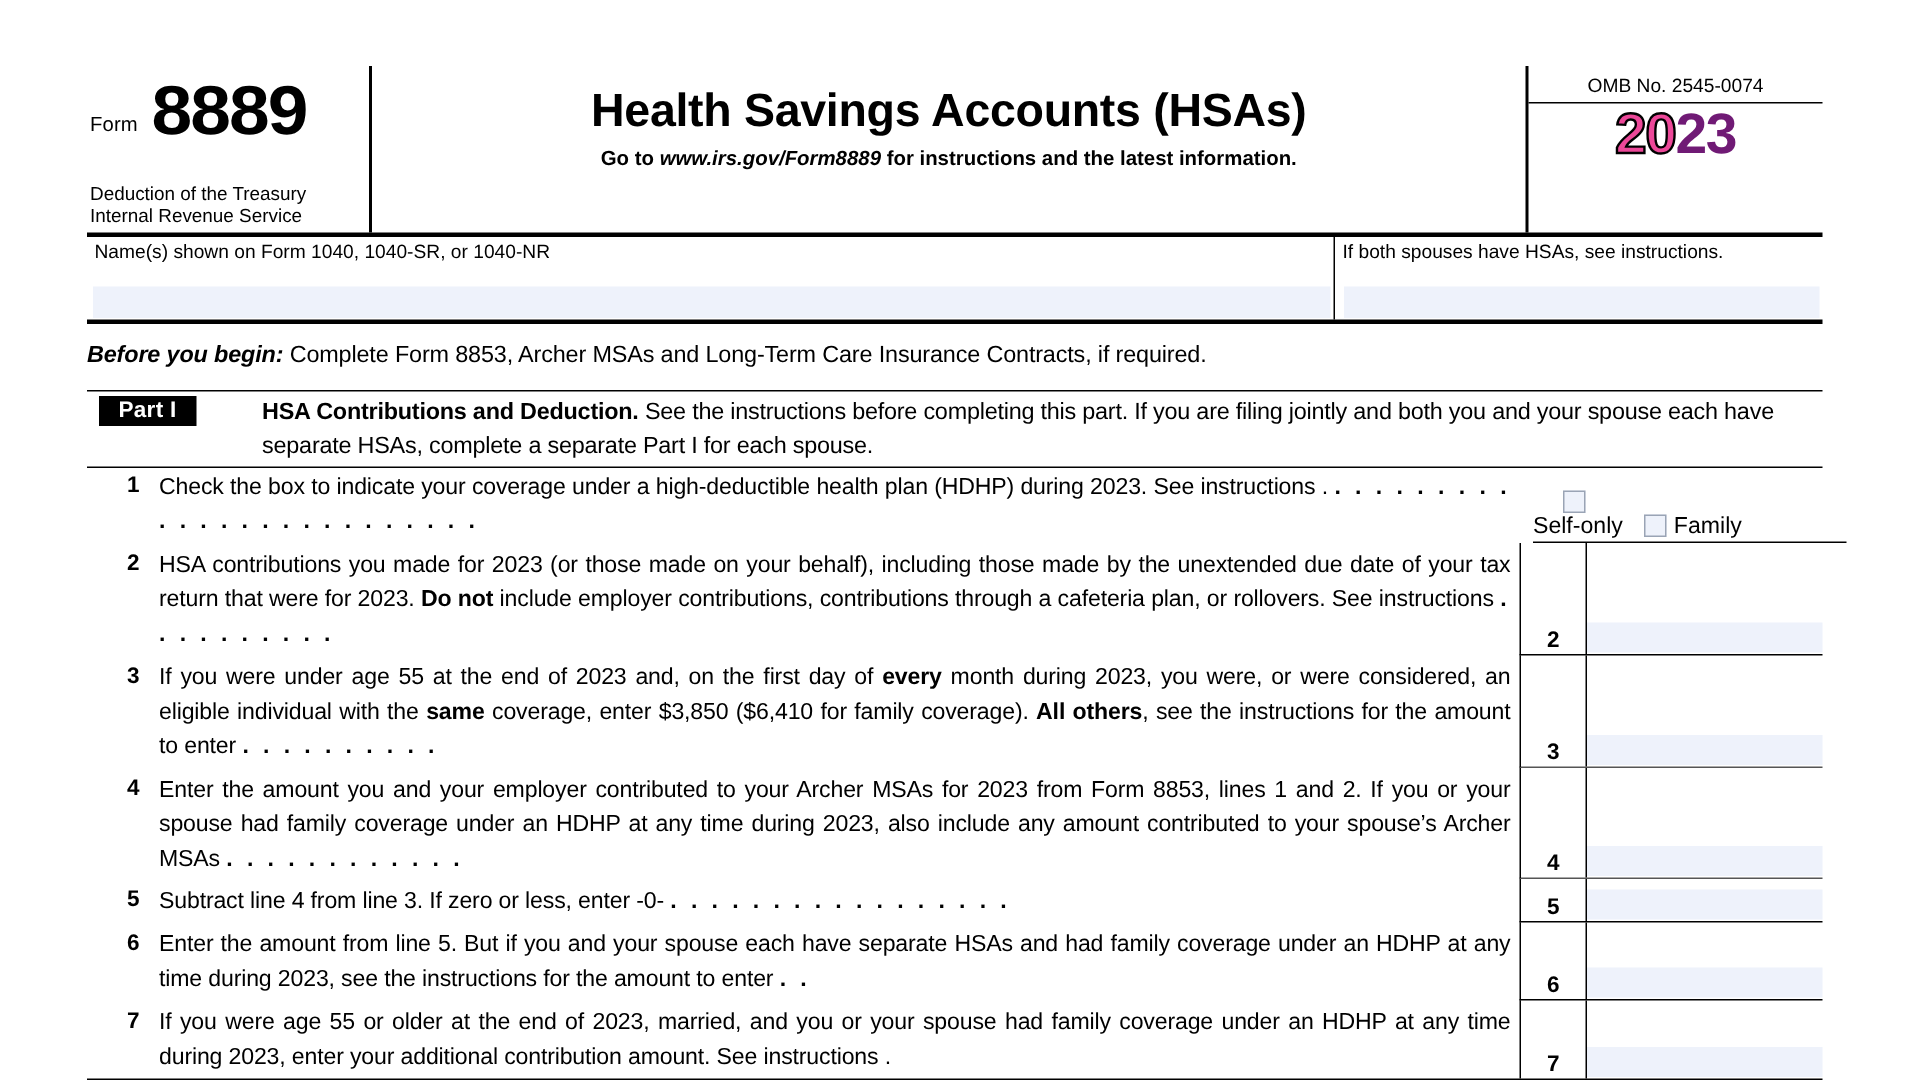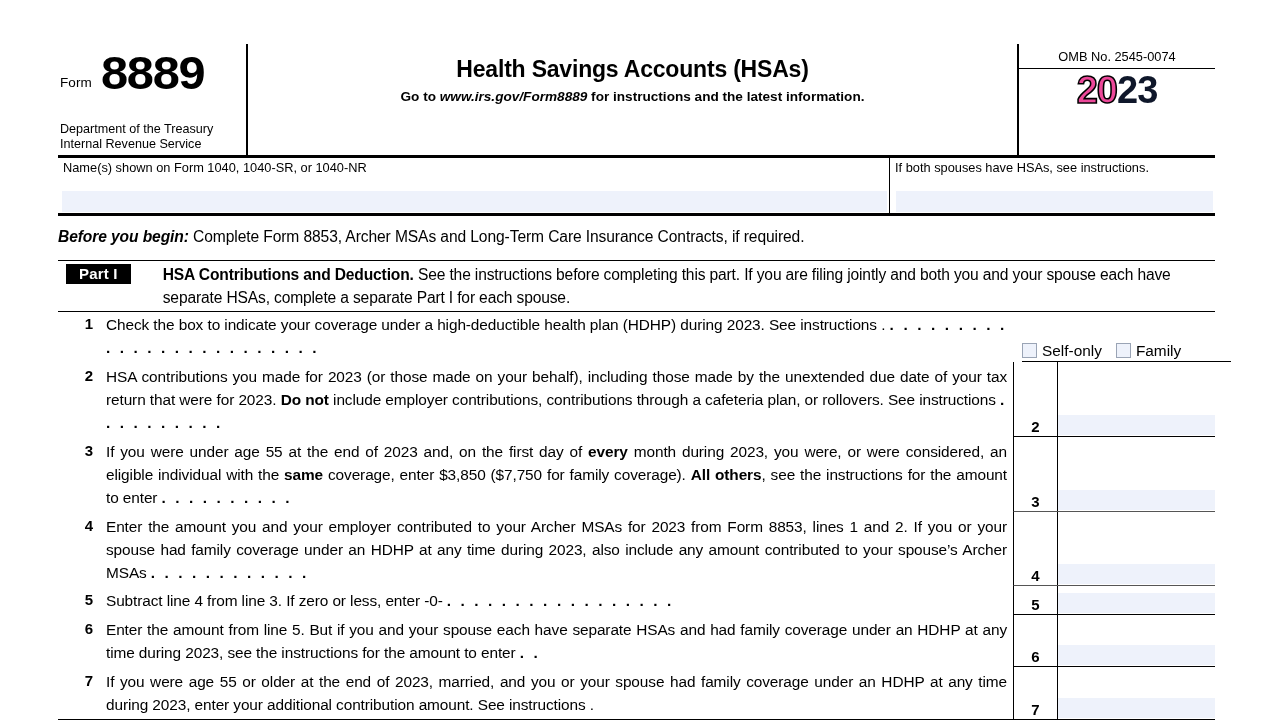--- a/index.html
+++ b/index.html
@@ -62,21 +62,21 @@
   }
 
   .hdr-mid {
     flex: 1;
     position: relative;
     text-align: center;
     border-right: 2px solid #000;
     padding-top: 8px;
   }
   .title-main {
-    font-size: 23px;
+    font-size: 31px;
     font-weight: bold;
     letter-spacing: -.2px;
     margin-top: 4px;
   }
   .title-sub1 {
     font-size: 13.6px;
     font-weight: bold;
     margin-top: 16px;
   }
   .title-sub2 {
@@ -109,21 +109,21 @@
     font-size: 38px;
     font-weight: bold;
     letter-spacing: -1px;
     color: #ec4899;
     -webkit-text-stroke: 1.6px #000;
   }
   .yr-in {
     font-size: 38px;
     font-weight: bold;
     letter-spacing: -1px;
-    color: #0f172a;
+    color: #701a75;
   }
   .attach {
     font-size: 12.6px;
     line-height: 1.22;
     text-align: left;
     padding-left: 26px;
     margin-top: 1px;
   }
   .attach b { font-size: 15.5px; }
 
@@ -176,20 +176,21 @@
   .partbar {
     position: absolute;
     left: 58px; top: 260px;
     width: 1157px;
     border-top: 1.6px solid #000;
     border-bottom: 1.6px solid #000;
     display: flex;
     align-items: flex-start;
     padding-top: 2px;
     padding-bottom: 2px;
+    gap: 12px;
   }
   .part-chip {
     background: #000;
     color: #fff;
     font-size: 15px;
     font-weight: bold;
     padding: 1px 13px 2px 13px;
     margin-left: 8px;
     margin-top: 1px;
     letter-spacing: .2px;
@@ -313,21 +314,21 @@
 <div id="page">
 
   <div class="hdr">
 
     <div class="hdr-left">
       <div class="form-line">
         <div class="form-word">Form</div>
         <div class="form-num">8889</div>
       </div>
       <div class="dept">
-        <div>Department of the Treasury</div>
+        <div>Deduction of the Treasury</div>
         <div>Internal Revenue Service</div>
       </div>
     </div>
 
     <div class="hdr-mid">
       <div class="title-main">Health Savings Accounts (HSAs)</div>
       <div class="title-sub2"><span>Go to </span><span class="ital">www.irs.gov/Form8889</span><span> for instructions and the latest information.</span></div>
     </div>
 
     <div class="hdr-right">
@@ -364,21 +365,21 @@
   <div class="lines">
 
     <div class="lrow">
       <div class="lnum">1</div>
       <div class="ltext">
         <span>Check the box to indicate your coverage under a high-deductible health plan (HDHP) during 2023. See instructions .</span>
         <span class="leaders">. . . . . . . . . . . . . . . . . . . . . . . . .</span>
       </div>
       <div class="cbrow">
         <div class="cb-underline"></div>
-        <div class="cbitem" style="margin-left:9px;">
+        <div class="cbitem" style="margin-left:9px;flex-direction:column;">
           <span class="cbbox"></span>
           <span>Self-only</span>
         </div>
         <div class="cbitem" style="margin-left:14px;">
           <span class="cbbox"></span>
           <span>Family</span>
         </div>
       </div>
     </div>
 
@@ -394,21 +395,21 @@
           </div>
         <div class="ramt">
           <input class="fill2" type="text" style="">
         </div>
       </div>
     </div>
 
     <div class="lrow">
       <div class="lnum">3</div>
       <div class="ltext">
-        <span>If you were under age 55 at the end of 2023 and, on the first day of </span><b>every</b><span> month during 2023, you were, or were considered, an eligible individual with the </span><b>same</b><span> coverage, enter $3,850 ($7,750 for family coverage). </span><b>All others</b><span>, see the instructions for the amount to enter</span>
+        <span>If you were under age 55 at the end of 2023 and, on the first day of </span><b>every</b><span> month during 2023, you were, or were considered, an eligible individual with the </span><b>same</b><span> coverage, enter $3,850 ($6,410 for family coverage). </span><b>All others</b><span>, see the instructions for the amount to enter</span>
         <span class="leaders">. . . . . . . . . .</span>
       </div>
       <div class="rbox rsep-thin">
         <div class="rnum">
             <span>3</span>
           </div>
         <div class="ramt">
           <input class="fill2" type="text" style="">
         </div>
       </div>

